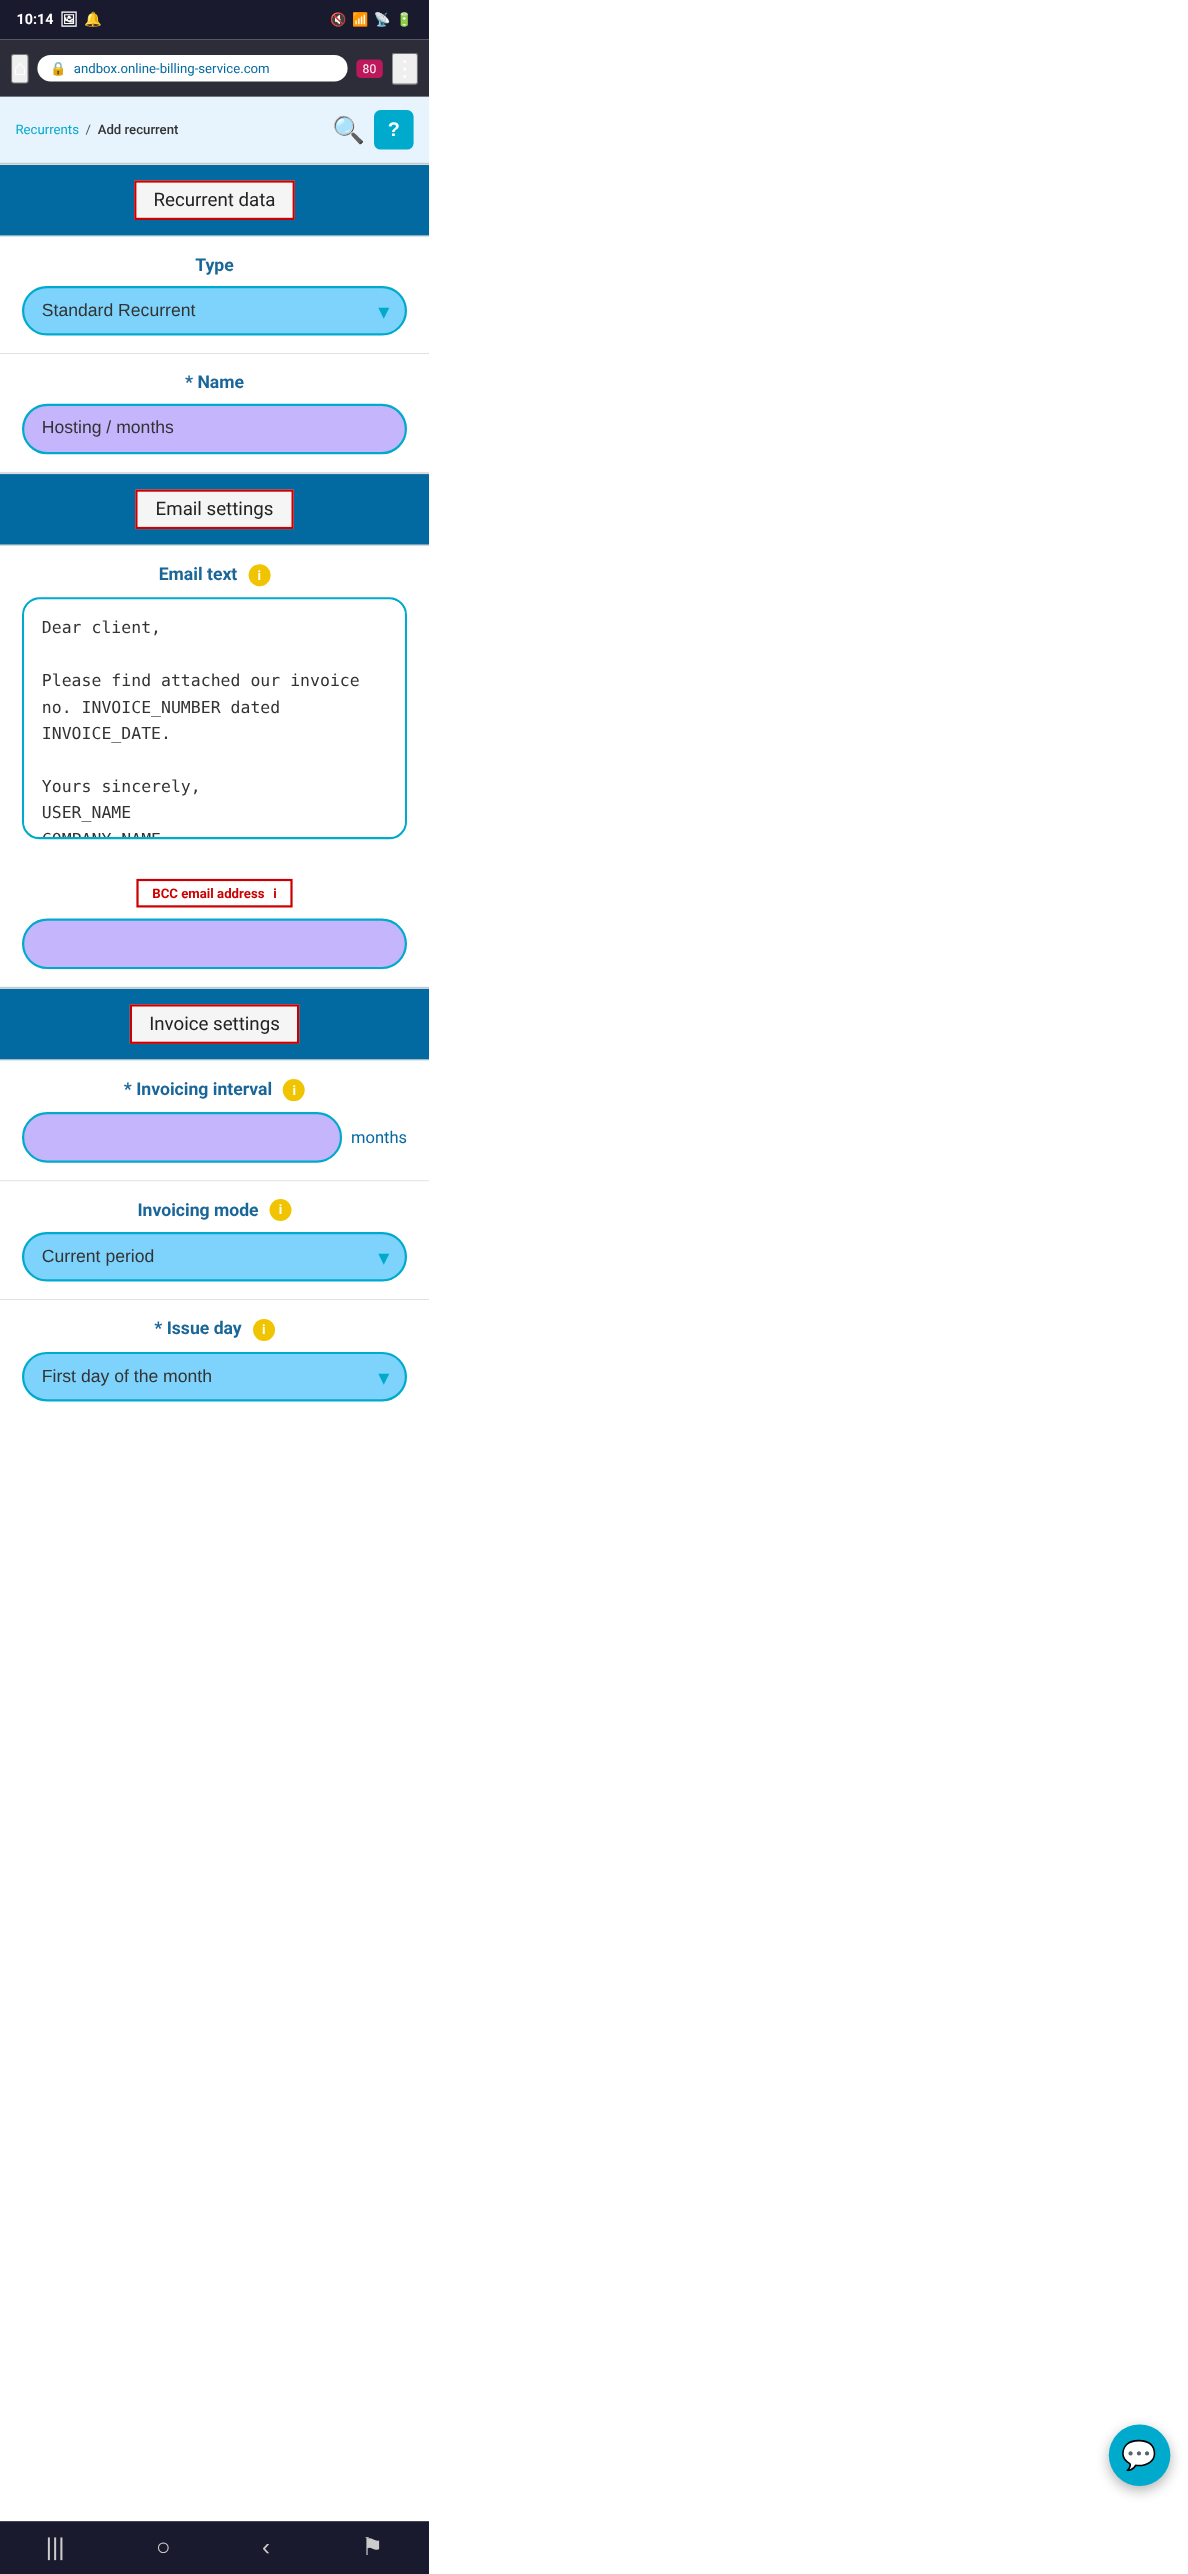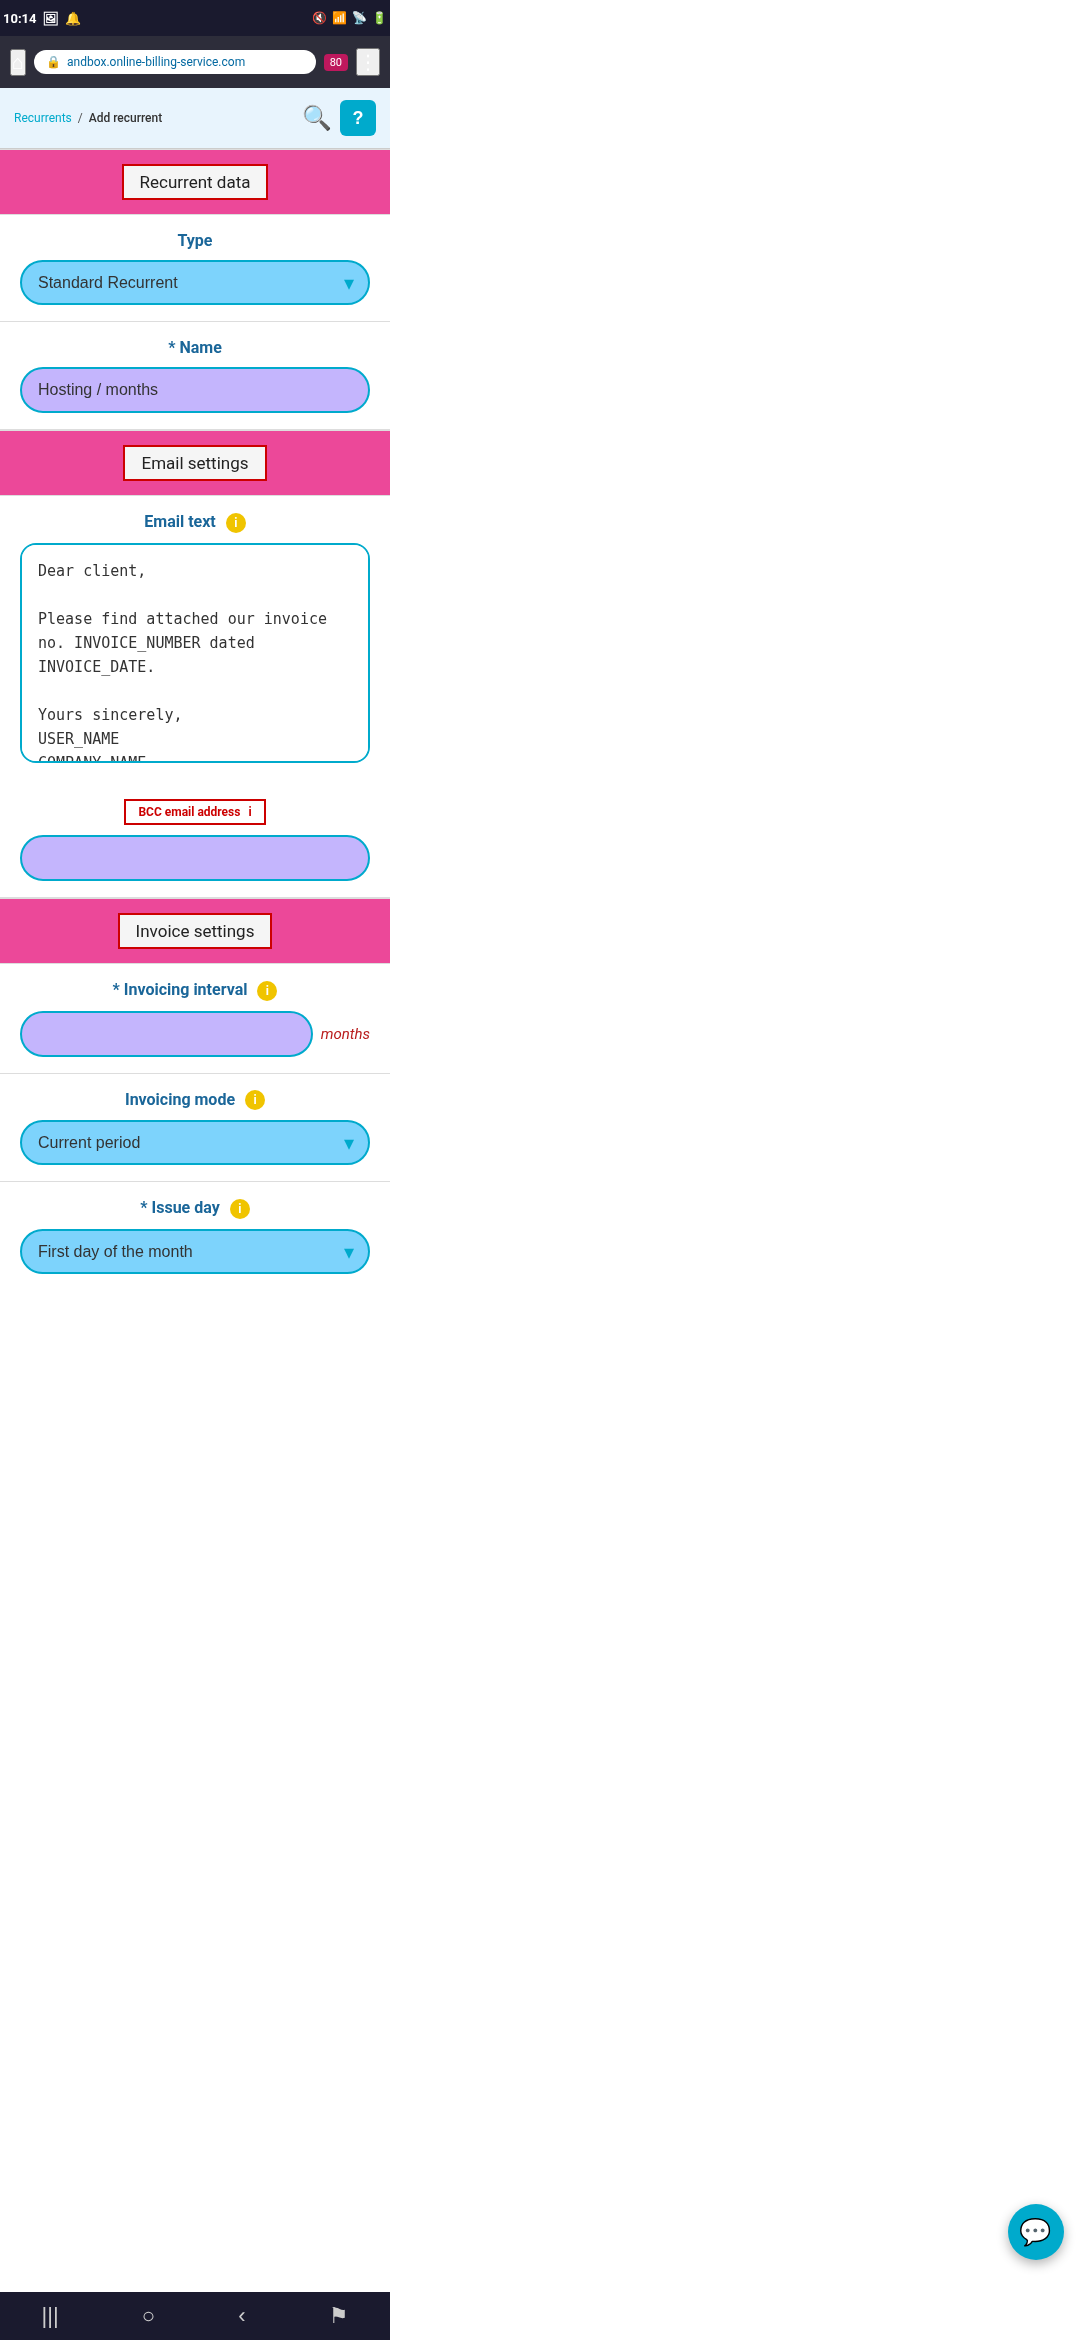--- a/index.html
+++ b/index.html
@@ -12,21 +12,21 @@
       overflow-x: hidden;
     }
 
     
     .status-bar {
       background: #1a1a2e;
       color: #fff;
       display: flex;
       justify-content: space-between;
       align-items: center;
-      padding: 6px 3px;
+      padding: 6px 15px;
       height: 36px;
     }
     .status-bar-left {
       font-size: 13px;
       font-weight: bold;
       display: flex;
       align-items: center;
       gap: 6px;
     }
     .status-bar-right {
@@ -117,21 +117,21 @@
     }
 
     
     .page-content {
       background: #fff;
       padding-bottom: 80px;
     }
 
     
     .section-header {
-      background: #ec4899;
+      background: #0369a1;
       display: flex;
       justify-content: center;
       align-items: center;
       padding: 14px;
       border-top: 1px solid #ddd;
       border-bottom: 1px solid #ddd;
       text-align: center;
     }
     .section-header-box {
       border: 2px solid #cc0000;
@@ -244,23 +244,22 @@
     .input-with-suffix {
       display: flex;
       align-items: center;
       gap: 8px;
     }
     .input-with-suffix .text-input {
       flex: 1;
     }
     .input-suffix {
       font-size: 15px;
-      color: #b91c1c;
+      color: #0369a1;
       white-space: nowrap;
-      font-style: italic;
     }
 
     
     .chat-btn {
       position: fixed;
       bottom: 80px;
       right: 16px;
       width: 56px;
       height: 56px;
       background: #00aacc;

